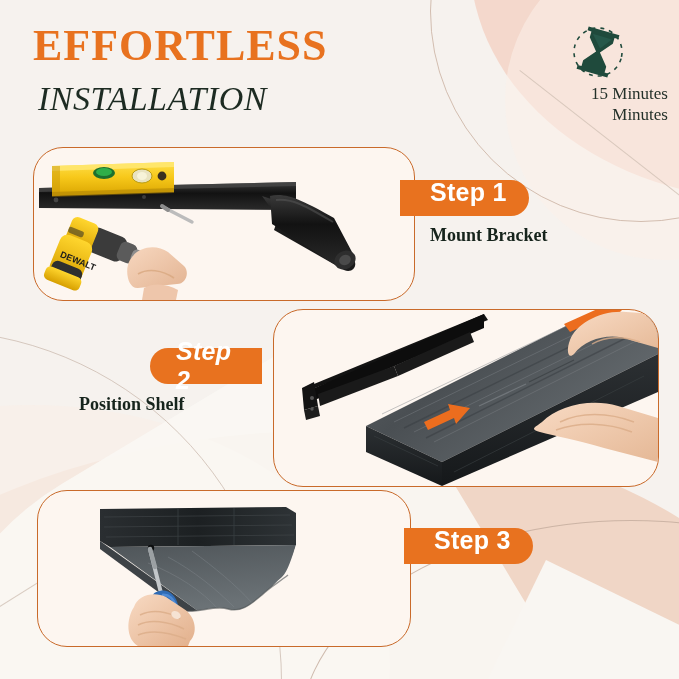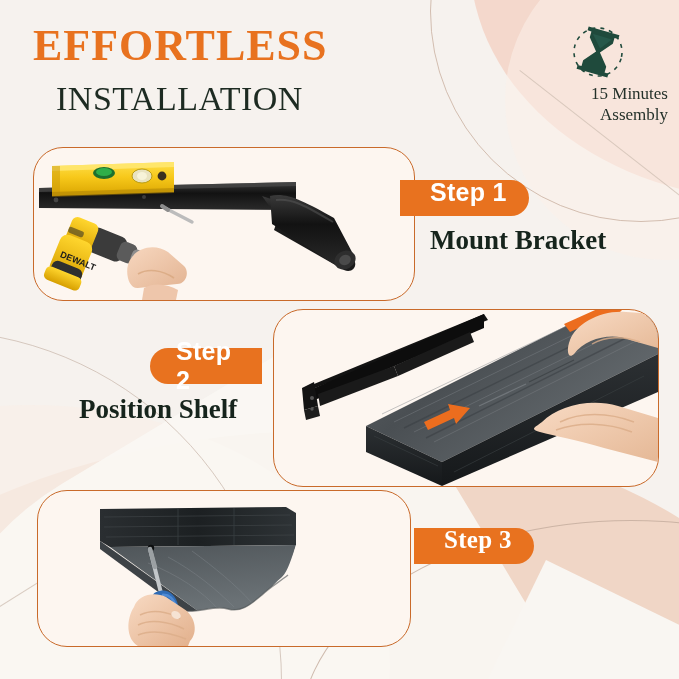--- a/index.html
+++ b/index.html
@@ -58,22 +58,22 @@
   }
 
   
   .title-main{
     position:absolute;left:33px;top:24px;
     font-size:44px;letter-spacing:1px;font-weight:700;
     color:#e8721f;line-height:1;
     font-family:Liberation Serif, serif;
   }
   .title-sub{
-    position:absolute;left:56px;top:80px;
-    font-size:34px;font-weight:400;
+    position:absolute;left:38px;top:80px;
+    font-size:34px;font-style:italic;font-weight:400;
     color:#1d2b22;letter-spacing:.5px;
     font-family:"Liberation Serif", serif;
   }
 
   
   .badge{position:absolute;left:528px;top:24px;width:140px;text-align:right;}
   .badge-icon{position:relative;height:58px;}
   .badge-icon svg{position:absolute;left:50%;top:0;transform:translateX(-50%);}
   .badge-text{
     font-size:17px;color:#24312a;line-height:1.22;
@@ -98,26 +98,26 @@
     color:#fff;
     font-family:"Liberation Sans", sans-serif;
     font-weight:700;
     font-size:25px;
     letter-spacing:.3px;
     display:flex;align-items:center;
     height:36px;
     box-sizing:border-box;
   }
   .pill-right{border-radius:0 20px 20px 0;padding:0 22px 12px 30px;}
-  .pill-left{border-radius:20px 0 0 20px;padding:0 16px 0 26px;justify-content:flex-end;}
+  .pill-left{border-radius:20px 0 0 20px;padding:0 16px 0 26px;justify-content:flex-end;font-style:italic;}
   .caption{
     position:absolute;
     font-family:"Liberation Serif", serif;
     font-weight:700;
-    font-size:27px;
+    font-size:18px;
     color:#16241c;
     white-space:nowrap;
   }
 </style>
 </head>
 <body>
 
 <div id="stage">
 
   <div class="bg-layer">
@@ -143,21 +143,21 @@
       <svg width="70" height="58" viewBox="0 0 70 58">
         <g transform="rotate(16 35 28)">
           <circle cx="35" cy="28" r="24" fill="none" stroke="#1f4a3c" stroke-width="1.6" stroke-dasharray="4 5"></circle>
           <path d="M19 6 L51 6 L51 10 L47 10 L47 16 L37 28 L47 40 L47 46 L51 46 L51 50 L19 50
                    L19 46 L23 46 L23 40 L33 28 L23 16 L23 10 L19 10 Z" fill="#1f4a3c"></path>
           <path d="M25 12 L45 12 L36 24 Z" fill="#26584a"></path>
         </g>
       </svg>
     </div>
     <div class="badge-text">15 Minutes</div>
-    <div class="badge-text" style="margin-top:0;">Assembly</div>
+    <div class="badge-text" style="margin-top:0;">Minutes</div>
   </div>
 
   <div class="panel" style="left:33px;top:147px;width:380px;height:152px;">
     <div class="panel-inner">
       <svg width="380" height="152" viewBox="0 0 380 152">
         <defs>
           <linearGradient id="lvl" x1="0" y1="0" x2="0" y2="1">
             <stop offset="0" stop-color="#ffe04a"></stop>
             <stop offset=".45" stop-color="#f7c81a"></stop>
             <stop offset="1" stop-color="#d9a400"></stop>
@@ -375,17 +375,17 @@
             <path d="M102 124 C114 118 130 120 142 128"></path>
             <path d="M100 134 C112 128 130 130 146 138"></path>
             <path d="M100 144 C112 139 130 141 148 148"></path>
           </g>
           <ellipse cx="138" cy="124" rx="5" ry="3.6" transform="rotate(28 138 124)" fill="#f6e3d4"></ellipse>
         </g>
       </svg>
     </div>
   </div>
 
-  <div class="pill pill-right" style="left:414px;top:528px;font-family:Liberation Serif, serif;">
+  <div class="pill pill-right" style="left:404px;top:528px;">
     <span>Step 3</span>
   </div>
 
 </div>
 
 </body></html>

